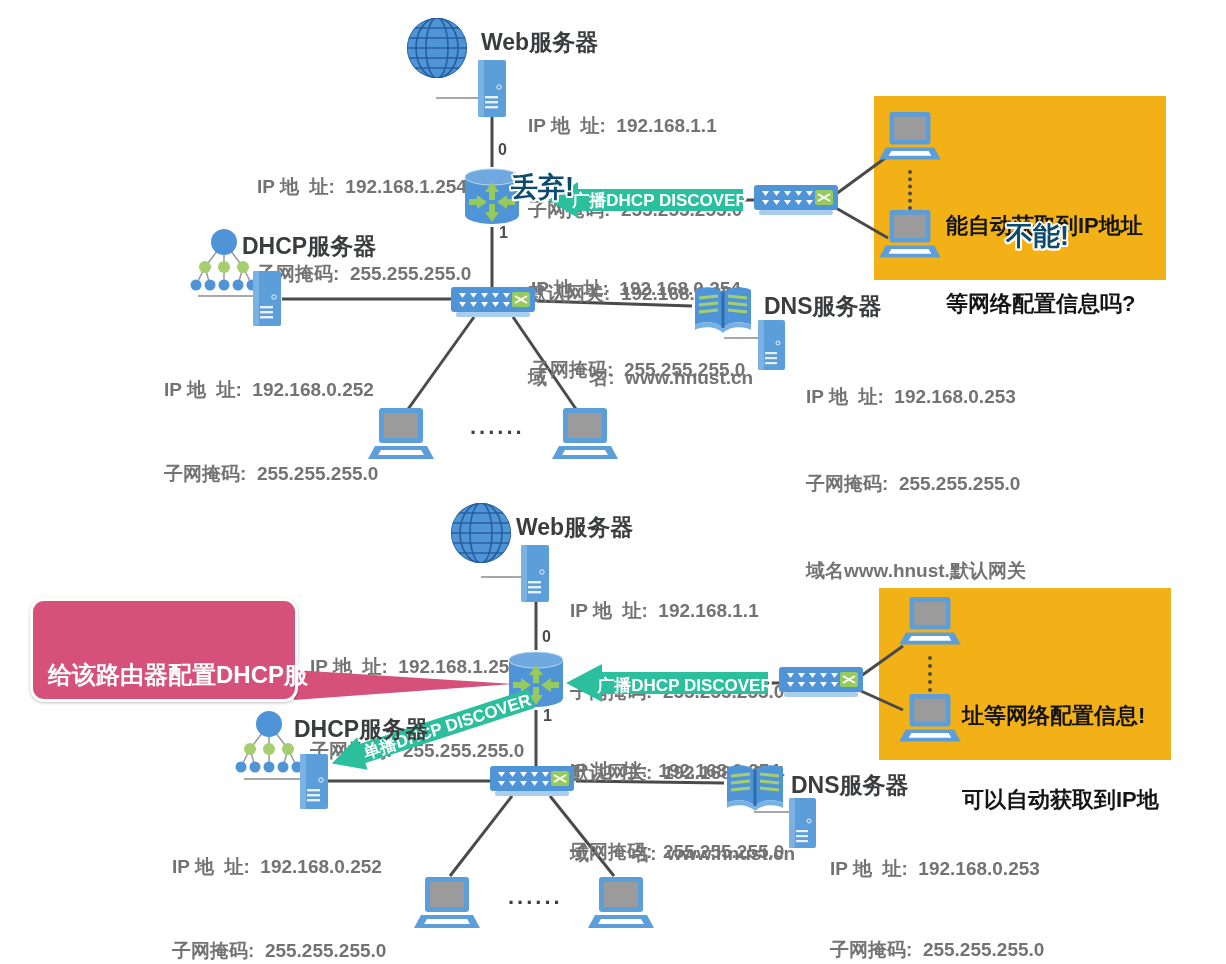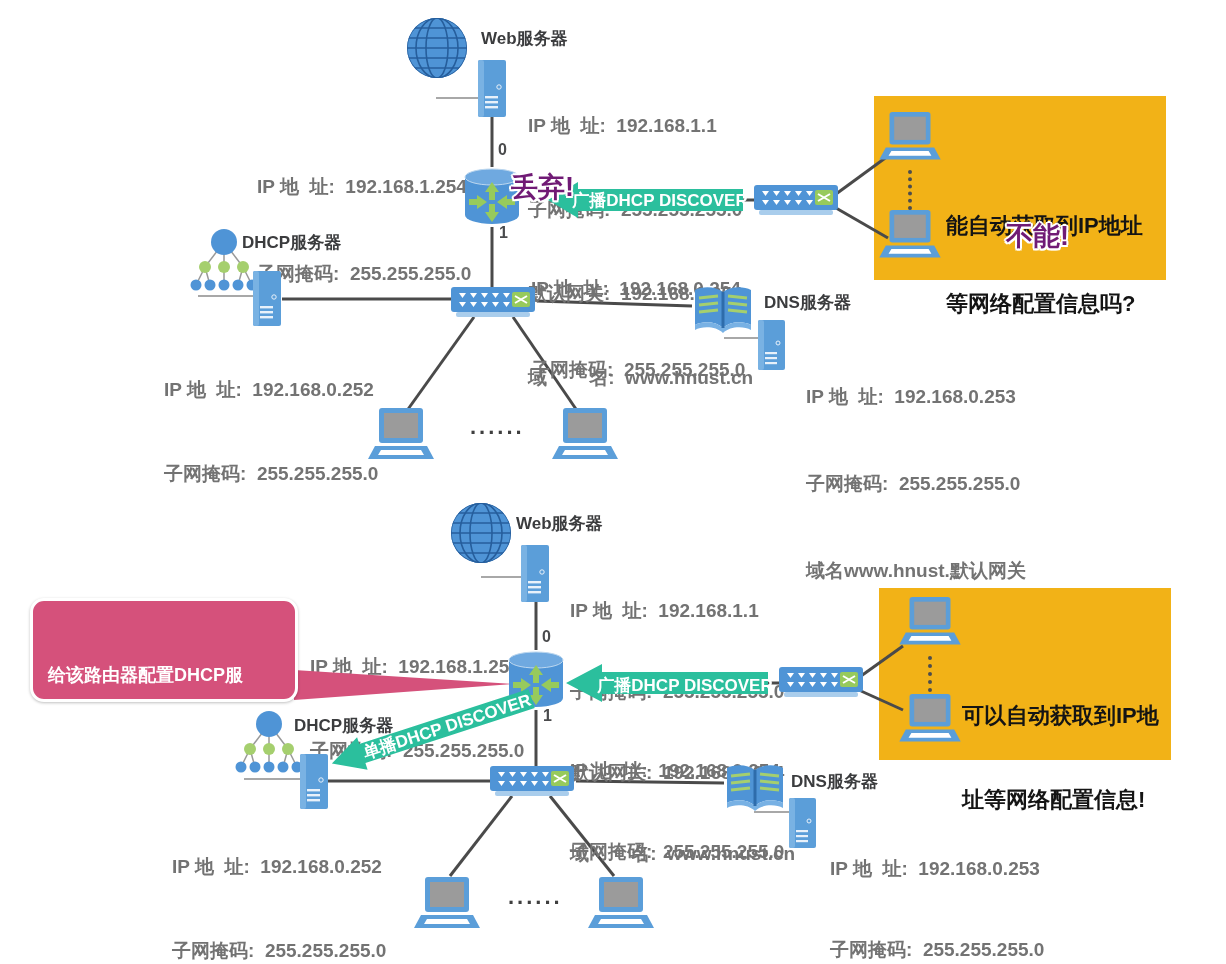--- a/index.html
+++ b/index.html
@@ -1,51 +1,51 @@
 <!DOCTYPE html>
 <html><head>
 <meta charset="utf-8">
 <style>
   html,body{margin:0;padding:0;}
   body{width:1226px;height:964px;position:relative;background:#ffffff;overflow:hidden;
        font-family:"Liberation Sans","DejaVu Sans",sans-serif;}
   .d{position:absolute;}
   .lines{position:absolute;left:0;top:0;pointer-events:none;}
   .lbl{position:absolute;font-weight:bold;color:#737373;white-space:pre;font-size:19px;line-height:28px;}
-  .title{position:absolute;font-weight:800;color:#3b3c3e;font-size:17px;white-space:pre;}
+  .title{position:absolute;font-weight:800;color:#3b3c3e;font-size:23px;white-space:pre;}
   .port{position:absolute;font-weight:bold;color:#4a4b4d;font-size:16px;}
-  .redout{color:#701a75;font-weight:800;white-space:pre;
+  .redout{color:#0c4a6e;font-weight:800;white-space:pre;
     text-shadow:2px 0 0 #fff,-2px 0 0 #fff,0 2px 0 #fff,0 -2px 0 #fff,
     1.5px 1.5px 0 #fff,-1.5px 1.5px 0 #fff,1.5px -1.5px 0 #fff,-1.5px -1.5px 0 #fff;text-align:center;}
   .arrlbl{position:absolute;color:#ffffff;font-weight:800;font-size:17px;display:flex;
     align-items:center;justify-content:center;white-space:pre;}
   .obox{position:absolute;background:#f2b217;}
   .oboxtext{position:absolute;font-weight:800;color:#141414;font-size:22px;white-space:pre;}
   .dotline{position:absolute;width:0;border-left:4px dotted #4d4d4d;}
   .callout{position:absolute;background:#d5517b;border:3px solid #ffffff;border-radius:14px;
     box-sizing:border-box;box-shadow:0 1px 3px rgba(0,0,0,.25);}
-  .callout-text{position:absolute;color:#ffffff;font-weight:800;font-size:18px;line-height:26px;white-space:pre;}
+  .callout-text{position:absolute;color:#ffffff;font-weight:800;font-size:24px;line-height:26px;white-space:pre;}
   .ellipsis{position:absolute;font-weight:800;color:#3f3f3f;font-size:22px;letter-spacing:3px;white-space:pre;}
   .unicast{position:absolute;transform:rotate(-18deg);transform-origin:0 50%;}
 </style>
 </head>
 <body>
 
 <div class="obox" style="left:874px;top:96px;width:292px;height:184px;">
   <div class="oboxtext" style="left:72px;top:65px;line-height:26px;">
     <div>能自动获取到IP地址</div>
     <div>等网络配置信息吗?</div>
   </div>
   <div class="redout d" style="left:132px;top:122px;font-size:27px;">不能!</div>
 </div>
 
 <div class="obox" style="left:879px;top:588px;width:292px;height:172px;">
   <div class="oboxtext" style="left:83px;top:58px;line-height:28px;">
+    <div>址等网络配置信息!</div>
     <div>可以自动获取到IP地</div>
-    <div>址等网络配置信息!</div>
   </div>
 </div>
 
 <svg class="lines" width="1226" height="964">
   <g stroke="#a8a8a8" stroke-width="2">
     <line x1="436" y1="98" x2="479" y2="98"></line>
     <line x1="198" y1="296" x2="254" y2="296"></line>
     <line x1="724" y1="338" x2="759" y2="338"></line>
     <line x1="481" y1="577" x2="522" y2="577"></line>
     <line x1="244" y1="779" x2="301" y2="779"></line>

